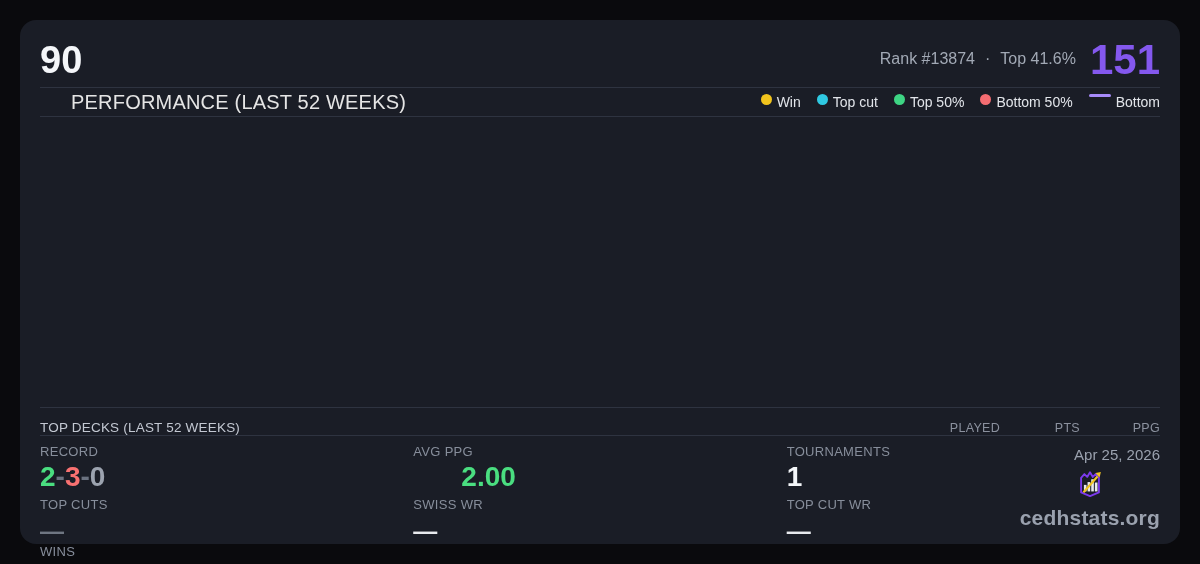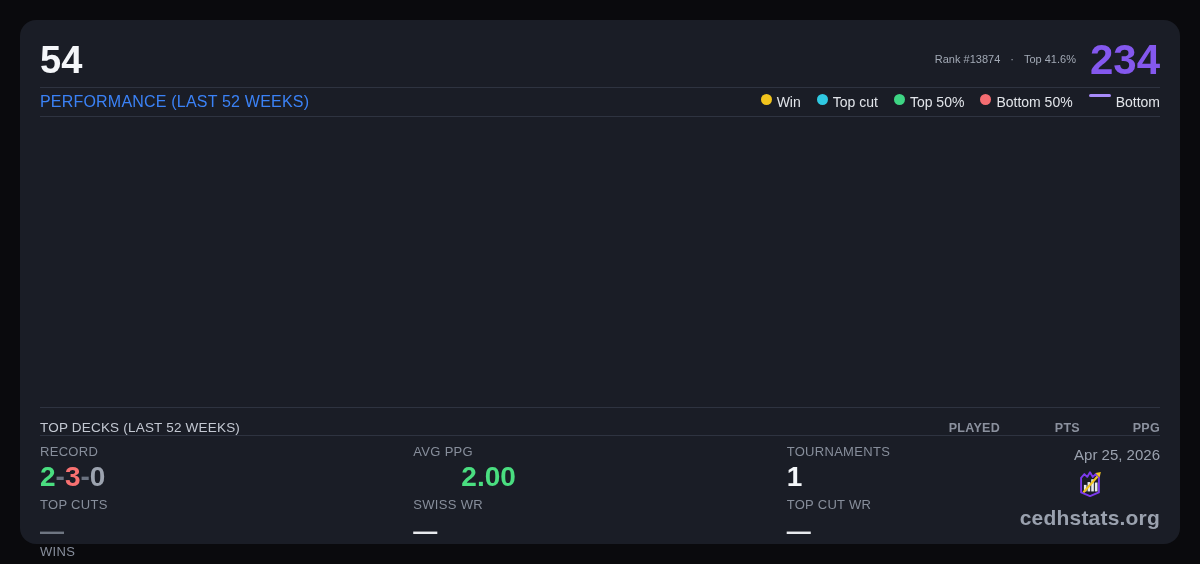--- a/index.html
+++ b/index.html
@@ -20,45 +20,45 @@
   }
   .divider{border:none;border-top:1px solid #2e3340;margin:0;}
 
   
   .header-row{
     box-sizing:border-box;height:67px;padding-top:12px;
     display:flex;justify-content:space-between;align-items:center;
   }
   .score{font-size:38px;font-weight:700;color:#f4f6f9;line-height:1;}
   .header-right{display:flex;align-items:center;gap:14px;}
-  .rank-line{display:flex;align-items:center;gap:10px;font-size:11px;color:#a2a9b5;}
+  .rank-line{display:flex;align-items:center;gap:10px;font-size:16px;color:#a2a9b5;}
   .points{font-size:42px;font-weight:700;line-height:0.95;}
 
   
   .perf-row{
     box-sizing:border-box;height:28px;
     display:flex;justify-content:space-between;align-items:center;
   }
-  .section-title{font-size:16px;color:#3b82f6;letter-spacing:0.2px;}
+  .section-title{font-size:20px;color:#e5e5e5;letter-spacing:0.2px;margin-left:31px;}
   .legend{display:flex;align-items:center;gap:16px;}
   .legend-item{display:flex;align-items:flex-start;gap:5px;}
   .legend-dot{width:11px;height:11px;border-radius:50%;}
   .legend-line{width:22px;height:3px;border-radius:2px;}
   .legend-label{font-size:14px;color:#e2e5ea;}
 
   
   .chart-area{height:290px;}
 
   
   .topdecks-row{
     box-sizing:border-box;height:27px;
     display:flex;justify-content:space-between;align-items:flex-end;
   }
   .td-title{font-size:13.5px;color:#c3c8d2;letter-spacing:0.2px;}
-  .td-cols{display:flex;font-weight:bold;}
+  .td-cols{display:flex;}
   .td-col{font-size:12.5px;color:#8b919e;text-align:right;letter-spacing:0.3px;}
   .td-col.c0{width:90px;}
   .td-col.c1{width:80px;}
   .td-col.c2{width:80px;}
 
   
   .stats-grid{
     display:grid;grid-template-columns:repeat(3,1fr);
     padding-top:8px;
   }
@@ -74,28 +74,28 @@
   .footer-date{font-size:15px;color:#9aa1ae;margin-bottom:5px;}
   .brand-row{display:flex;align-items:center;justify-content:flex-end;gap:8px;flex-direction:column;}
   .brand-text{font-size:21px;font-weight:700;color:#9aa1ae;letter-spacing:0.2px;}
 </style>
 </head>
 <body>
 
 <div class="card">
 
   <div class="header-row">
-    <div class="score">54</div>
+    <div class="score">90</div>
     <div class="header-right">
       <div class="rank-line">
         <span>Rank #13874</span>
         <span>·</span>
         <span>Top 41.6%</span>
       </div>
-      <div class="points" style="color: rgb(132, 88, 238);">234</div>
+      <div class="points" style="color: rgb(132, 88, 238);">151</div>
     </div>
   </div>
   <hr class="divider">
 
   <div class="perf-row">
     <span class="section-title">PERFORMANCE (LAST 52 WEEKS)</span>
     <div class="legend">
         <div class="legend-item">
           <span class="legend-dot" style="background: rgb(242, 196, 29);"></span>
           <span class="legend-label">Win</span>

